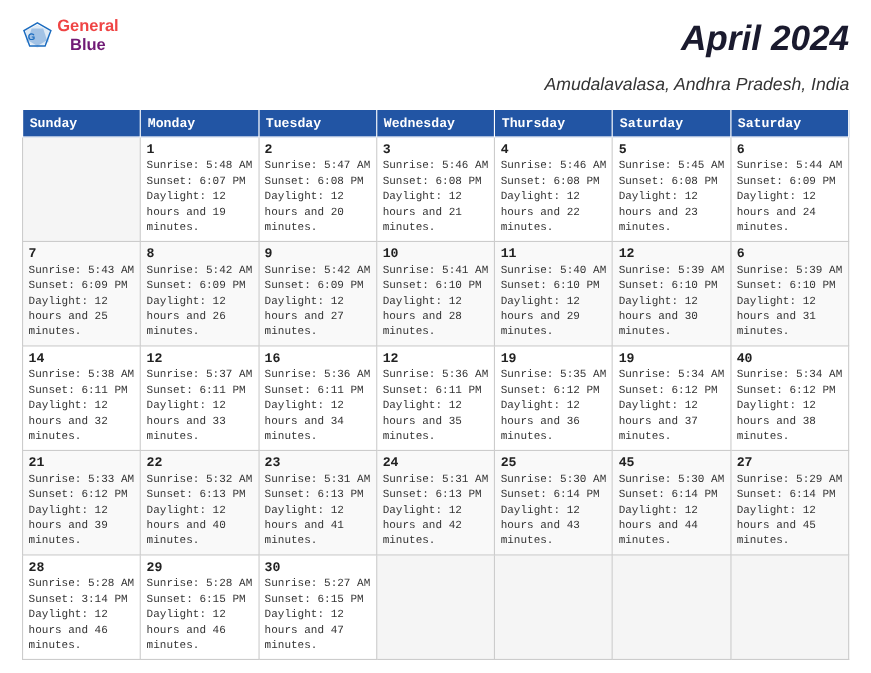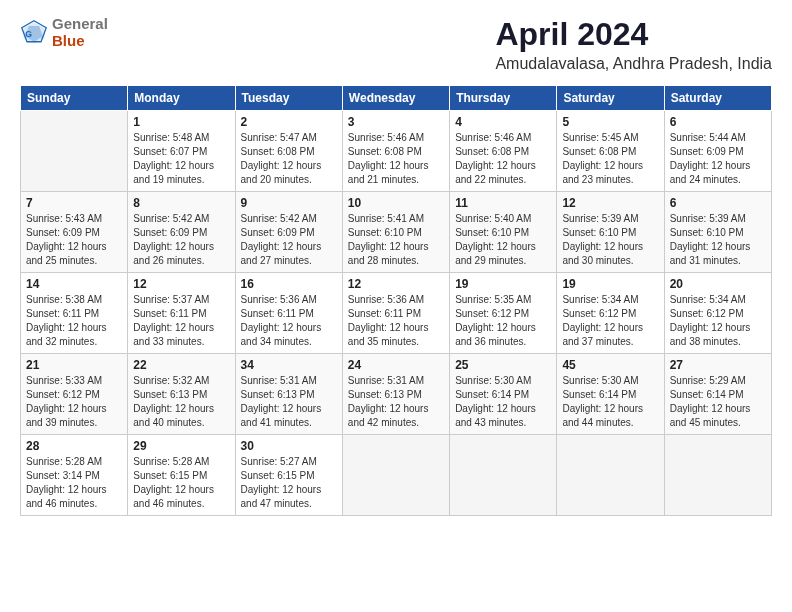--- a/index.html
+++ b/index.html
@@ -26,48 +26,52 @@
       gap: 4px;
     }
     .logo-text {
       display: flex;
       flex-direction: column;
       line-height: 1.1;
     }
     .logo-general {
       font-size: 15px;
       font-weight: bold;
-      color: #737373;
+      color: #ef4444;
     }
     .logo-blue {
       font-size: 15px;
       font-weight: bold;
-      color: #c2410c;
+      color: #701a75;
+      text-align: center;
     }
     .logo-icon {
       width: 28px;
       height: 28px;
     }
     .title-block {
+      text-align: right;
+      font-style: italic;
     }
     .main-title {
       font-size: 32px;
       font-weight: bold;
       color: #1a1a2e;
     }
     .subtitle {
       font-size: 16px;
       color: #333;
-      margin-top: 2px;
+      margin-top: 16px;
     }
     .calendar {
       width: 100%;
       border-collapse: collapse;
       margin-top: 12px;
       font-size: 11px;
+      font-family: Liberation Mono, monospace;
     }
     .calendar th {
       background: #2255a4;
       color: #fff;
       text-align: left;
       padding: 5px 6px;
       font-size: 12px;
       font-weight: bold;
       border: 1px solid #fff;
     }
@@ -268,21 +272,21 @@
 and 36 minutes.</div>
           </td>
           <td>
             <span class="day-num">19</span>
             <div class="day-detail">Sunrise: 5:34 AM
 Sunset: 6:12 PM
 Daylight: 12 hours
 and 37 minutes.</div>
           </td>
           <td>
-            <span class="day-num">20</span>
+            <span class="day-num">40</span>
             <div class="day-detail">Sunrise: 5:34 AM
 Sunset: 6:12 PM
 Daylight: 12 hours
 and 38 minutes.</div>
           </td>
         </tr>
         <tr>
           <td>
             <span class="day-num">21</span>
             <div class="day-detail">Sunrise: 5:33 AM
@@ -291,21 +295,21 @@
 and 39 minutes.</div>
           </td>
           <td>
             <span class="day-num">22</span>
             <div class="day-detail">Sunrise: 5:32 AM
 Sunset: 6:13 PM
 Daylight: 12 hours
 and 40 minutes.</div>
           </td>
           <td>
-            <span class="day-num">34</span>
+            <span class="day-num">23</span>
             <div class="day-detail">Sunrise: 5:31 AM
 Sunset: 6:13 PM
 Daylight: 12 hours
 and 41 minutes.</div>
           </td>
           <td>
             <span class="day-num">24</span>
             <div class="day-detail">Sunrise: 5:31 AM
 Sunset: 6:13 PM
 Daylight: 12 hours

